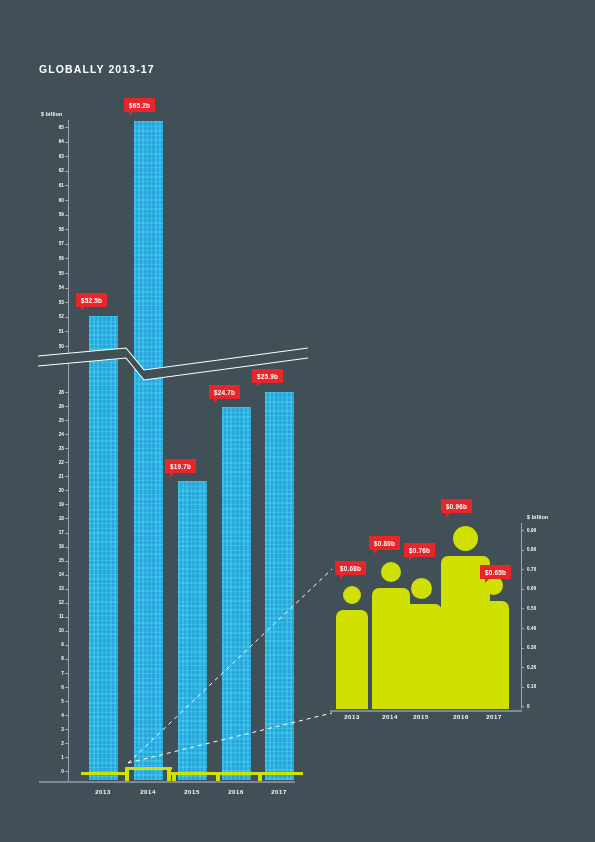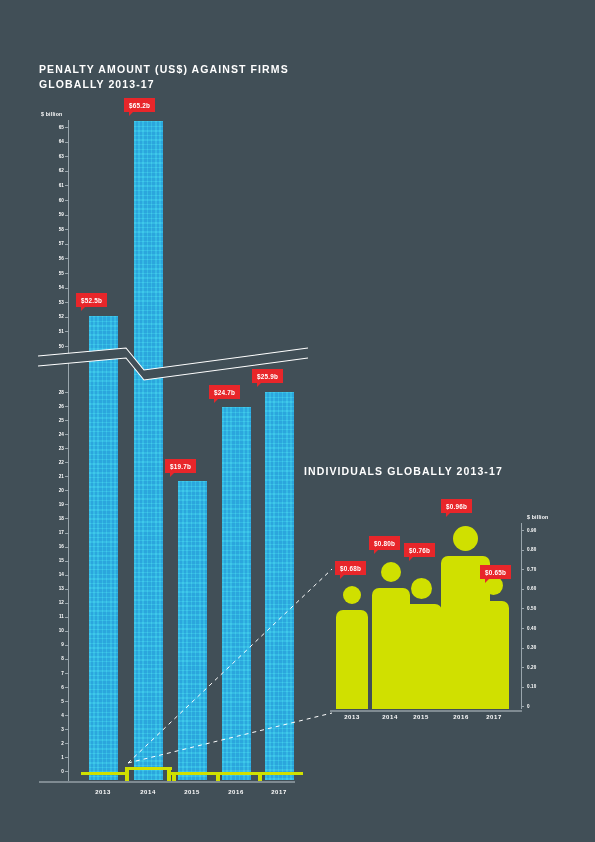--- a/index.html
+++ b/index.html
@@ -74,21 +74,20 @@
   
   .person-head{position:absolute;border-radius:50%;background:#d0e000;}
   .person-body{position:absolute;background:#d0e000;border-radius:7px 7px 0 0;}
 </style>
 </head>
 <body>
 
 <div class="stage">
 
   <div class="title" id="firms-title">
-    <div>PENALTY AMOUNT (US$) AGAINST FIRMS</div>
     <div>GLOBALLY 2013-17</div>
   </div>
 
   <div class="axis-unit" style="left:41px;top:111px;">$ billion</div>
   <div class="axis-line" style="left:68px;top:120px;width:1.2px;height:663px;"></div>
 
   <div id="firms-upper-ticks">
       <div class="tick-label" style="left: 48px; top: 124.5px;">65</div>
       <div class="tick-mark" style="left: 65px; top: 127px;"></div>
       <div class="tick-label" style="left: 48px; top: 139.1px;">64</div>
@@ -222,21 +221,20 @@
   <div class="year" style="left:172px;top:789px;">2015</div>
   <div class="year" style="left:216px;top:789px;">2016</div>
   <div class="year" style="left:259px;top:789px;">2017</div>
 
   <svg style="position:absolute;left:120px;top:555px;width:215px;height:215px;">
     <line x1="8" y1="208" x2="212" y2="14" stroke="#ffffff" stroke-width="1" stroke-dasharray="4 4"></line>
     <line x1="8" y1="208" x2="212" y2="158" stroke="#ffffff" stroke-width="1" stroke-dasharray="4 4"></line>
   </svg>
 
   <div class="title" id="ind-title">
-    <div>INDIVIDUALS GLOBALLY 2013-17</div>
   </div>
 
   <div class="axis-unit" style="left:527px;top:514px;">$ billion</div>
   <div class="axis-line" style="left:521px;top:523px;width:1.2px;height:186px;"></div>
   <div id="ind-ticks">
       <div class="tick-label" style="left: 527px; top: 527.5px; text-align: left; width: 22px;">0.90</div>
       <div class="tick-mark" style="left: 521px; top: 530px;"></div>
       <div class="tick-label" style="left: 527px; top: 547.1px; text-align: left; width: 22px;">0.80</div>
       <div class="tick-mark" style="left: 521px; top: 549.6px;"></div>
       <div class="tick-label" style="left: 527px; top: 566.7px; text-align: left; width: 22px;">0.70</div>

